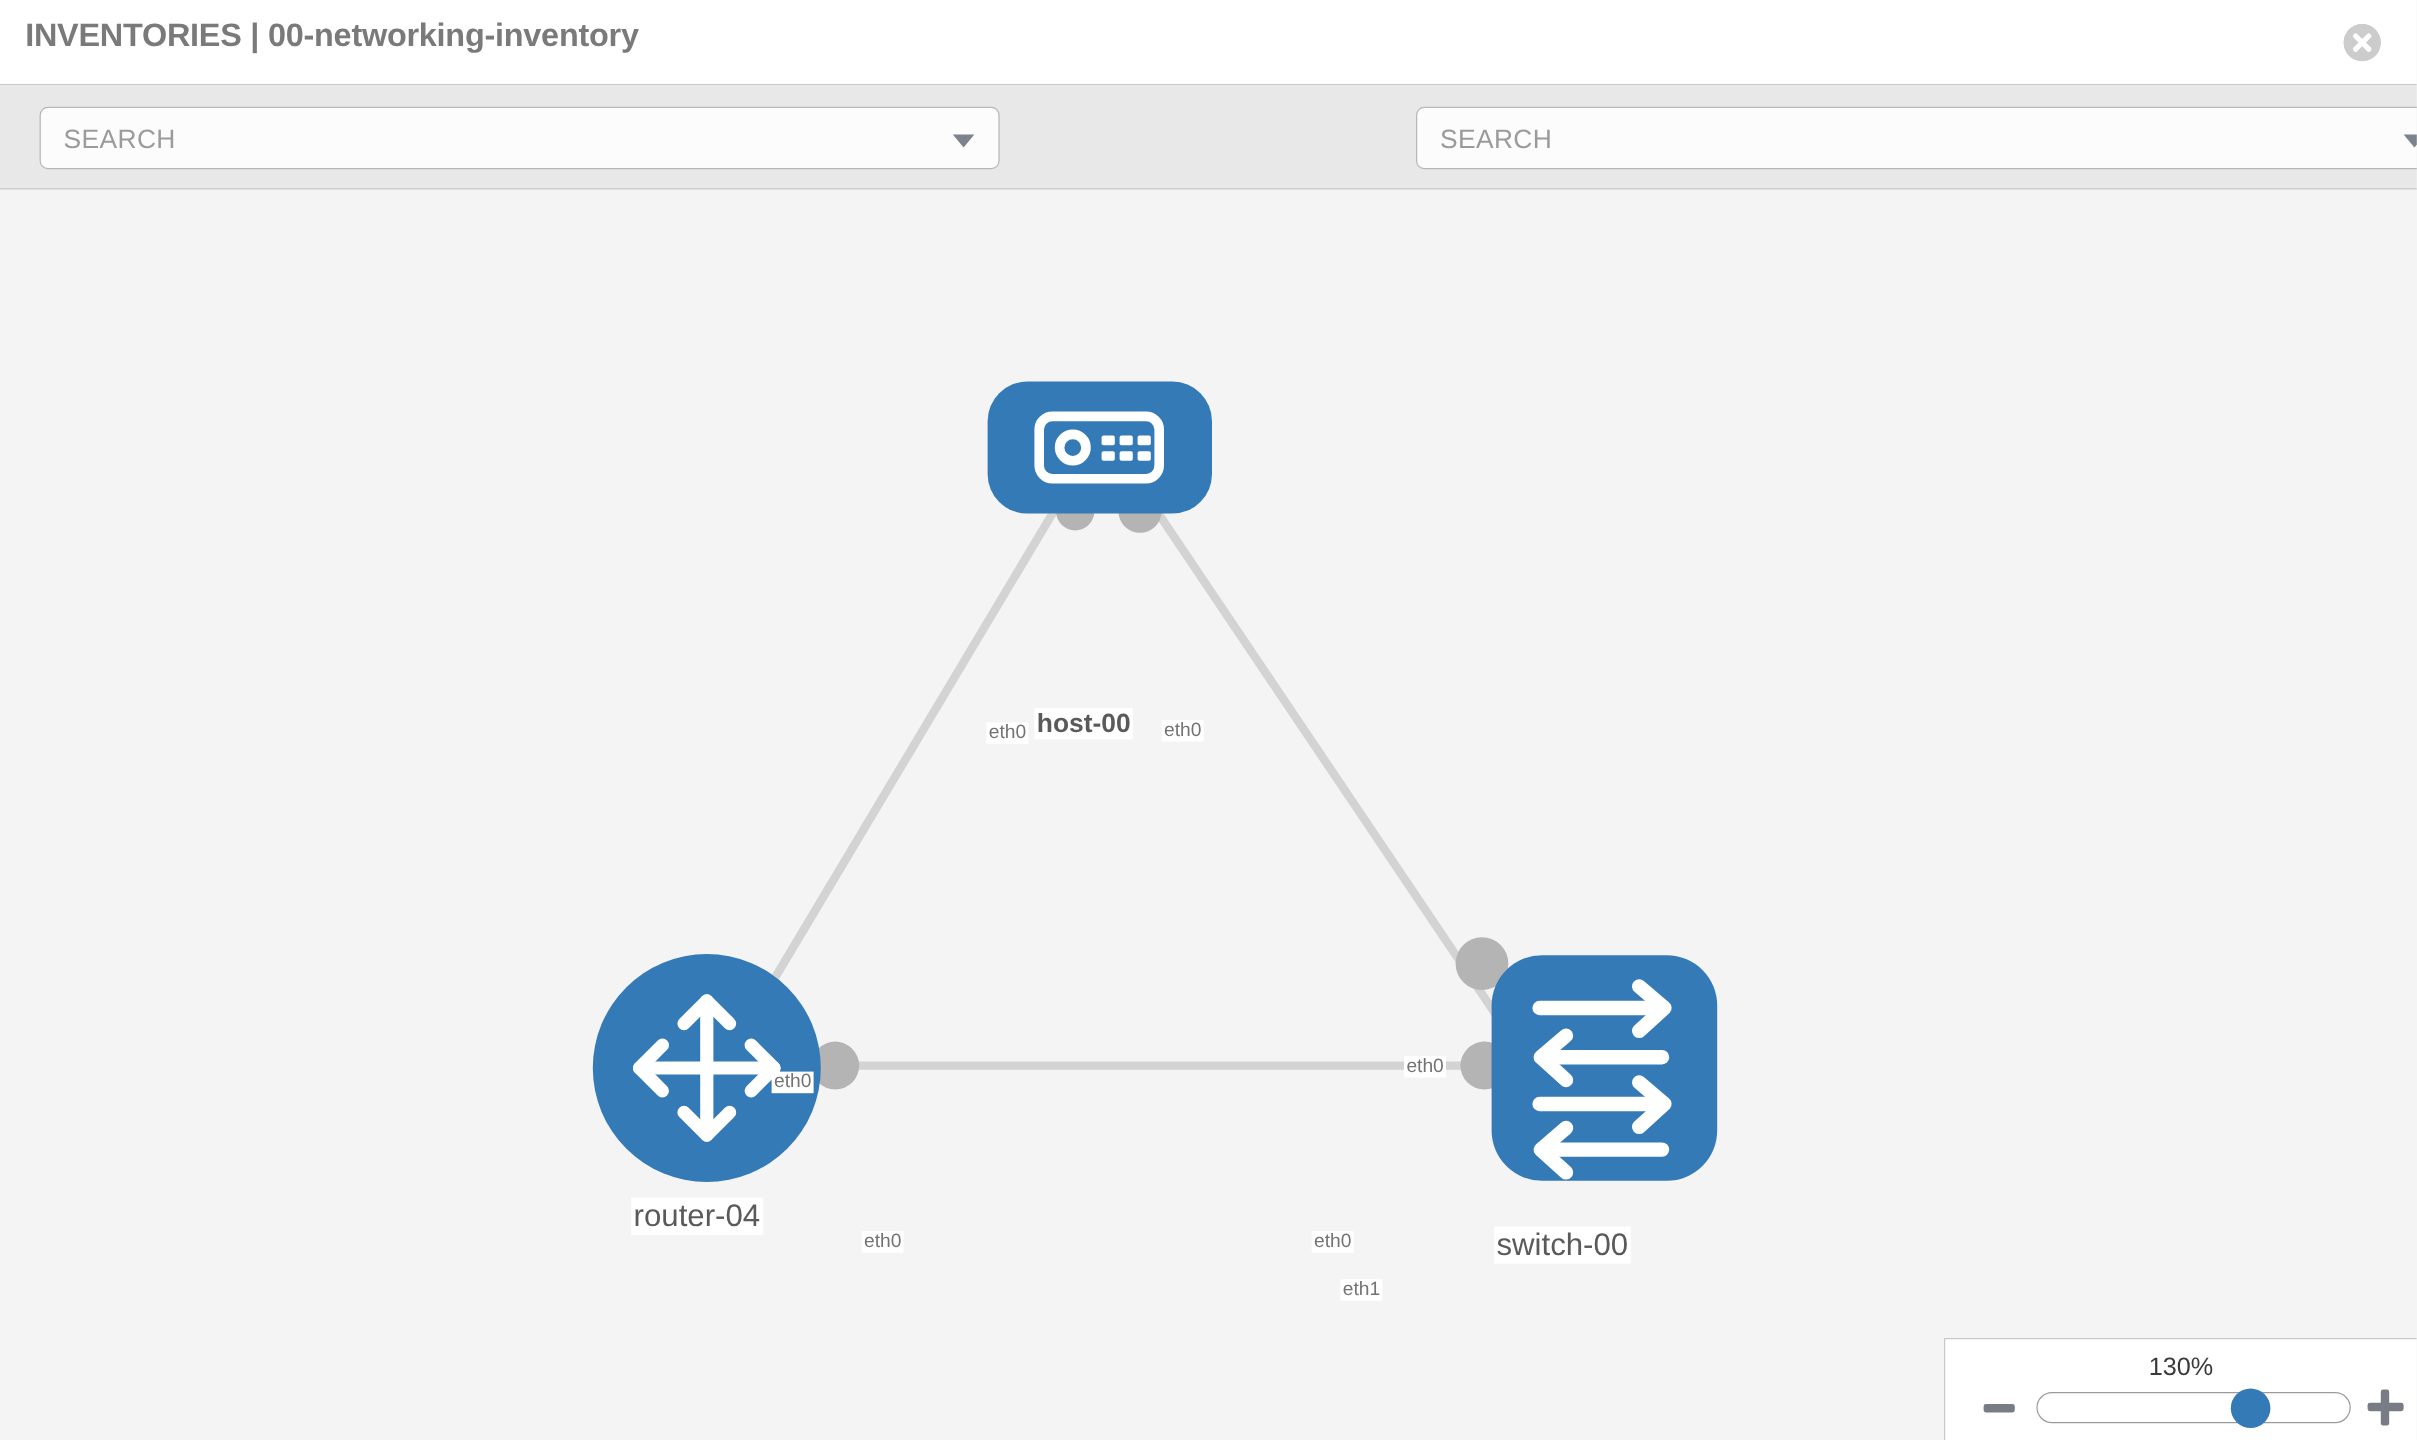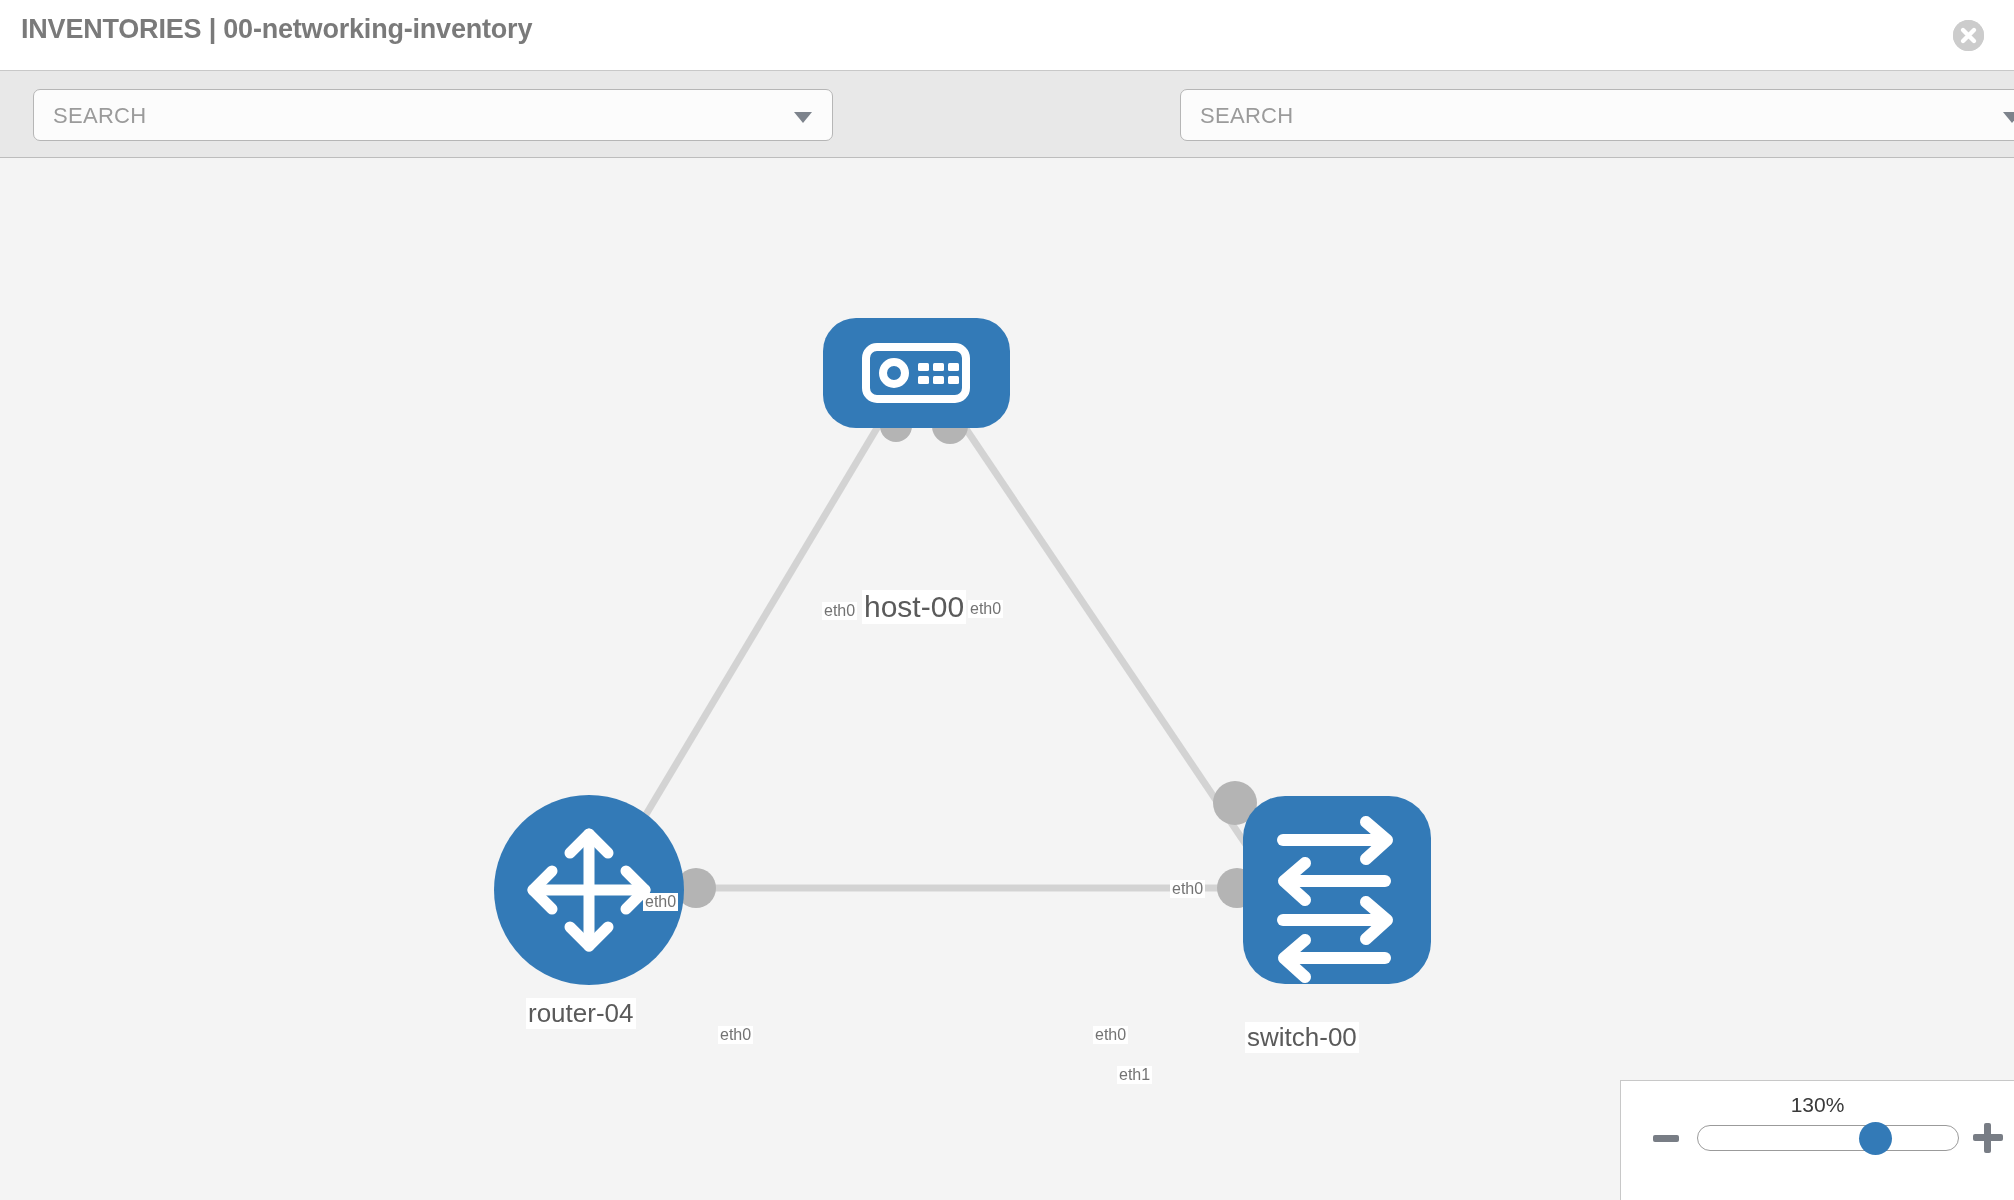--- a/index.html
+++ b/index.html
@@ -101,21 +101,21 @@
     position:absolute;
     font-size:16px;color:#737373;
     background:#ffffff;
     white-space:nowrap;
     padding:0 2px;
     font-stretch:condensed;
   }
   
   .zoom-widget{
     position:absolute;right:0;bottom:0;
-    width:394px;height:120px;
+    width:394px;height:85px;
     background:#ffffff;
     border-left:1px solid #c8c8c8;
     border-top:1px solid #c8c8c8;
     box-sizing:border-box;
   }
   .zoom-pct{
     position:absolute;left:0;top:12px;width:100%;
     text-align:center;
     font-size:21px;color:#3a3a3a;
     font-stretch:condensed;
@@ -252,21 +252,21 @@
         <path d="M1385 723 L1285 723"></path>
           <path d="M1305 705 L1284 723 L1305 742"></path>
         <path d="M1283 762 L1386 762"></path>
           <path d="M1366 744 L1387 762 L1366 781"></path>
         <path d="M1385 800 L1285 800"></path>
           <path d="M1305 782 L1284 800 L1305 819"></path>
       </g>
     </g>
   </svg>
 
-  <div class="node-label" style="left:862px;top:432px;font-size:30px;">host-00</div>
+  <div class="node-label" style="left:862px;top:432px;font-size:22px;font-weight:bold;">host-00</div>
   <div class="node-label" style="left:526px;top:840px;">router-04</div>
   <div class="node-label" style="left:1245px;top:840px;margin-top:24px;">switch-00</div>
 
   <div class="edge-label" style="left:822px;top:444px;">eth0</div>
   <div class="edge-label" style="left:968px;top:442px;">eth0</div>
   <div class="edge-label" style="left:643px;top:735px;">eth0</div>
   <div class="edge-label" style="left:1170px;top:722px;">eth0</div>
   <div class="edge-label" style="left:718px;top:868px;">eth0</div>
   <div class="edge-label" style="left:1093px;top:868px;">eth0</div>
   <div class="edge-label" style="left:1117px;top:908px;">eth1</div>

